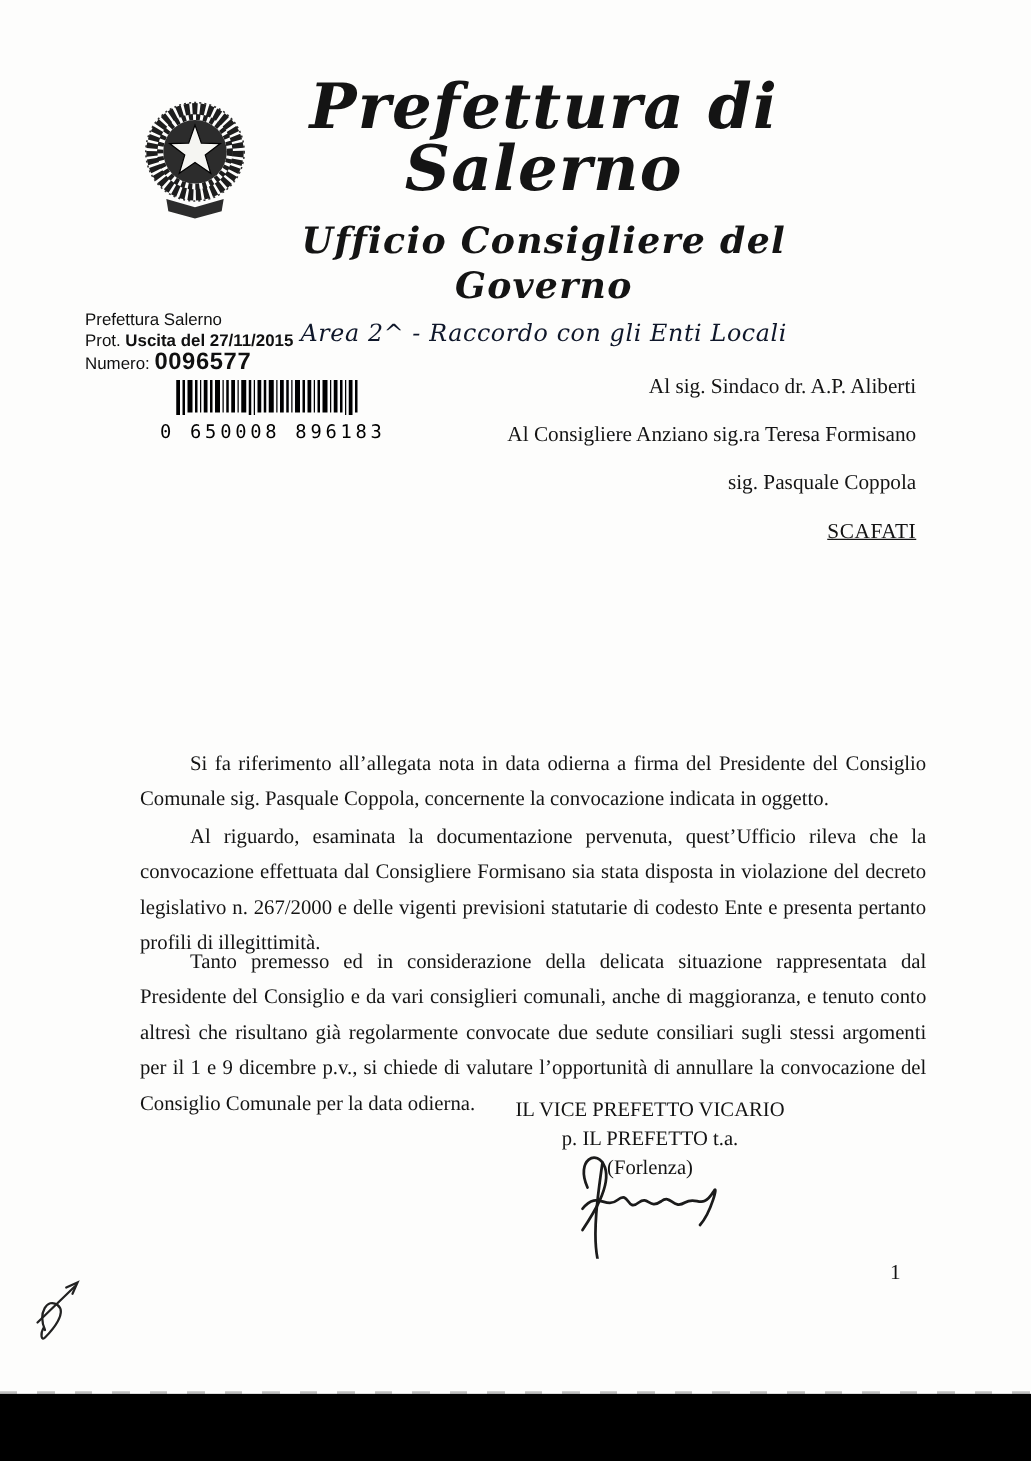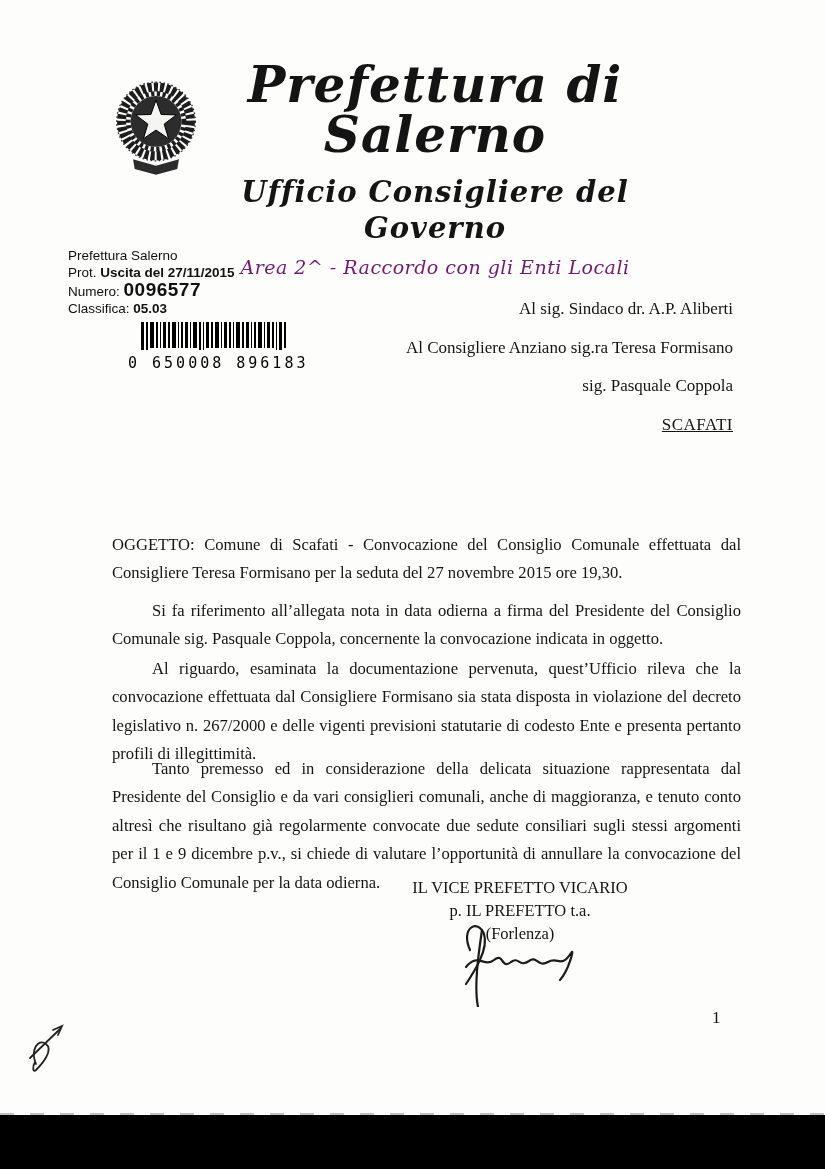--- a/index.html
+++ b/index.html
@@ -7,21 +7,21 @@
     position:relative;width:825px;height:1169px;background:#fdfdfc;
     font-family:"Liberation Serif", serif;color:#141414;overflow:hidden;
     margin:0 auto;
   }
   
   .emblem{position:absolute;left:115px;top:72px;}
   .head-titles{position:absolute;left:180px;top:60px;width:510px;text-align:center;}
   .script{font-family:"DejaVu Serif", serif;font-style:italic;}
   .title-main{font-size:50px;font-weight:600;letter-spacing:1px;line-height:50px;}
   .title-sub{font-size:29px;font-weight:600;letter-spacing:1px;margin-top:14px;line-height:36px;}
-  .title-area{font-size:19px;font-weight:500;margin-top:10px;color:#701a75;letter-spacing:.5px;}
+  .title-area{font-size:19px;font-weight:500;margin-top:10px;color:#0f172a;letter-spacing:.5px;}
   
   .protocol{
     position:absolute;left:68px;top:247px;
     font-family:"Liberation Sans", sans-serif;font-size:13.5px;line-height:17px;color:#101010;
   }
   .protocol .row b{font-weight:700;}
   .protocol .num{font-size:19px;font-weight:700;letter-spacing:.5px;}
   .barcode-wrap{margin-left:60px;margin-top:5px;width:168px;text-align:center;}
   .barcode-digits{
     font-family:"DejaVu Sans Mono", monospace;font-size:15px;letter-spacing:3px;
@@ -68,24 +68,20 @@
   <div class="protocol">
     <div class="row">Prefettura Salerno</div>
     <div class="row">
       <span>Prot.</span>
       <b>Uscita del 27/11/2015</b>
     </div>
     <div class="row">
       <span>Numero:</span>
       <b class="num">0096577</b>
     </div>
-    <div class="row">
-      <span>Classifica:</span>
-      <b>05.03</b>
-    </div>
     <div class="barcode-wrap">
       <svg width="158" height="30" viewBox="0 0 158 30">
         <g fill="#000">
           <rect x="8" width="3" height="28"></rect>
             <rect x="13" width="2" height="28"></rect>
           <rect x="17" width="4" height="26"></rect>
             <rect x="23" width="2" height="26"></rect>
           <rect x="27" width="1" height="26"></rect>
             <rect x="30" width="3" height="26"></rect>
           <rect x="35" width="2" height="26"></rect>
@@ -122,21 +118,20 @@
     </div>
   </div>
 
   <div class="recipients">
     <div class="line">Al sig. Sindaco dr. A.P. Aliberti</div>
     <div class="line">Al Consigliere Anziano sig.ra Teresa Formisano</div>
     <div class="line">sig. Pasquale Coppola</div>
     <div class="line city">SCAFATI</div>
   </div>
 
-  <p class="bodyblock" style="top:514px">OGGETTO: Comune di Scafati - Convocazione del  Consiglio Comunale effettuata dal Consigliere Teresa Formisano per la seduta del 27 novembre 2015 ore 19,30.</p>
 
   <p class="bodyblock indent" style="top:580px">Si fa riferimento all’allegata nota in data odierna a firma del Presidente del Consiglio Comunale sig. Pasquale Coppola, concernente la convocazione indicata in oggetto.</p>
   <p class="bodyblock indent" style="top:638px">Al riguardo, esaminata la documentazione pervenuta, quest’Ufficio rileva che la convocazione effettuata dal Consigliere Formisano sia stata disposta in violazione del decreto legislativo n. 267/2000 e delle vigenti previsioni statutarie di codesto Ente e presenta pertanto profili di illegittimità.</p>
   <p class="bodyblock indent" style="top:738px">Tanto premesso ed in considerazione della delicata situazione rappresentata dal Presidente del Consiglio e da vari consiglieri comunali, anche di maggioranza, e tenuto conto altresì che risultano già regolarmente convocate due sedute consiliari sugli stessi argomenti per il 1 e 9 dicembre p.v., si chiede di valutare l’opportunità di annullare la convocazione del Consiglio Comunale per la data odierna.</p>
 
   <div class="signature">
     <div>IL VICE PREFETTO VICARIO</div>
     <div>p. IL PREFETTO t.a.</div>
     <div>(Forlenza)</div>
   </div>

